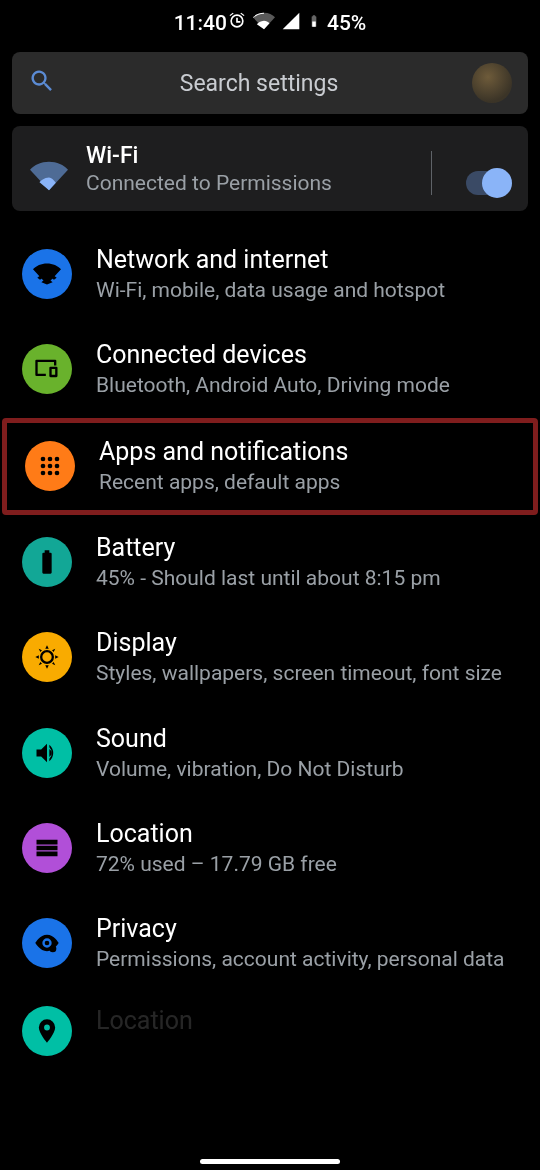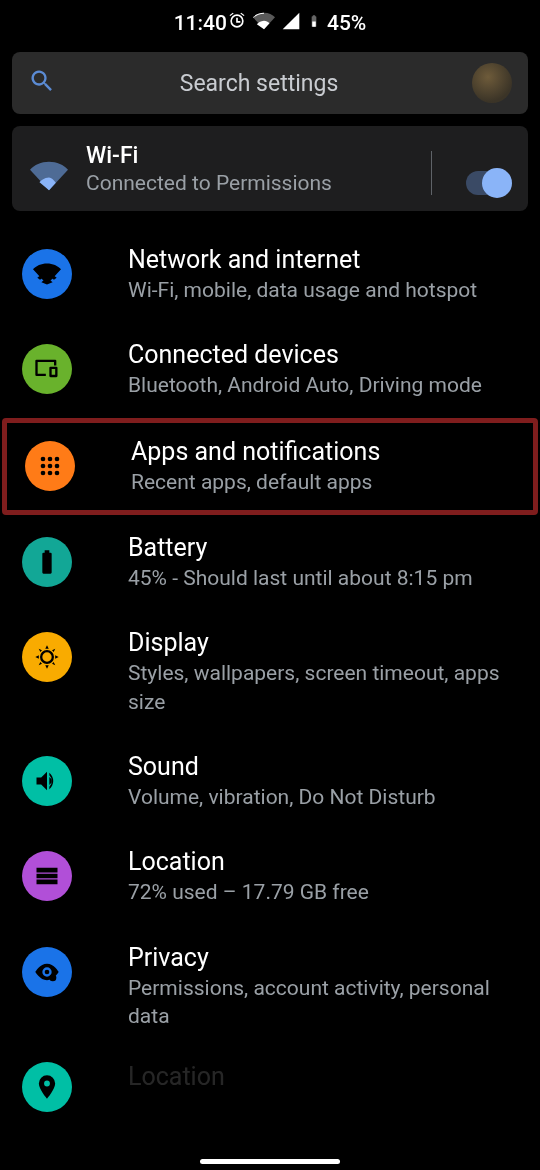--- a/index.html
+++ b/index.html
@@ -98,21 +98,21 @@
     margin-top: 4px;
   }
   .ic-blue   { background: #1a73e8; }
   .ic-green  { background: #69b22c; }
   .ic-orange { background: #ff7b17; }
   .ic-teal   { background: #12a796; }
   .ic-amber  { background: #f9ab00; }
   .ic-cyan   { background: #00bfa5; }
   .ic-purple { background: #b14fd8; }
   .icon-circle svg { width: 28px; height: 28px; }
-  .texts { flex: 1; margin-left: 32px; }
+  .texts { flex: 1; }
   .title { font-size: 25px; color: #fff; margin-bottom: 2px; }
   .sub { font-size: 21px; color: #9aa0a6; line-height: 1.35; }
   .nav-bar {
     position: absolute;
     bottom: 6px; left: 0; right: 0;
     display: flex; justify-content: center;
   }
   .nav-pill { width: 140px; height: 5px; background: #fff; border-radius: 3px; }
 </style>
 </head>
@@ -233,21 +233,21 @@
   </div>
 
   <div class="row">
     <div class="icon-circle ic-amber">
       <svg viewBox="0 0 24 24">
           <path fill="#000" d="M12 6a6 6 0 106 6 6 6 0 00-6-6zm0 10a4 4 0 114-4 4 4 0 01-4 4zm0-14l1.5 3h-3zm0 20l-1.5-3h3zM2 12l3-1.5v3zm20 0l-3 1.5v-3zM4.9 4.9l2.8 1.4-1.4 1.4zM19.1 19.1l-2.8-1.4 1.4-1.4zM19.1 4.9l-1.4 2.8-1.4-1.4zM4.9 19.1l1.4-2.8 1.4 1.4z"></path>
         </svg>
     </div>
     <div class="texts">
       <div class="title">Display</div>
-      <div class="sub">Styles, wallpapers, screen timeout, apps size</div>
+      <div class="sub">Styles, wallpapers, screen timeout, font size</div>
     </div>
   </div>
 
   <div class="row">
     <div class="icon-circle ic-cyan">
       <svg viewBox="0 0 24 24">
           <path fill="#000" d="M3 9v6h4l5 5V4L7 9zm13 3a4 4 0 00-2-3.5v7A4 4 0 0016 12zm-2-7v2a7 7 0 010 10v2a9 9 0 000-14z"></path>
         </svg>
     </div>
     <div class="texts">

